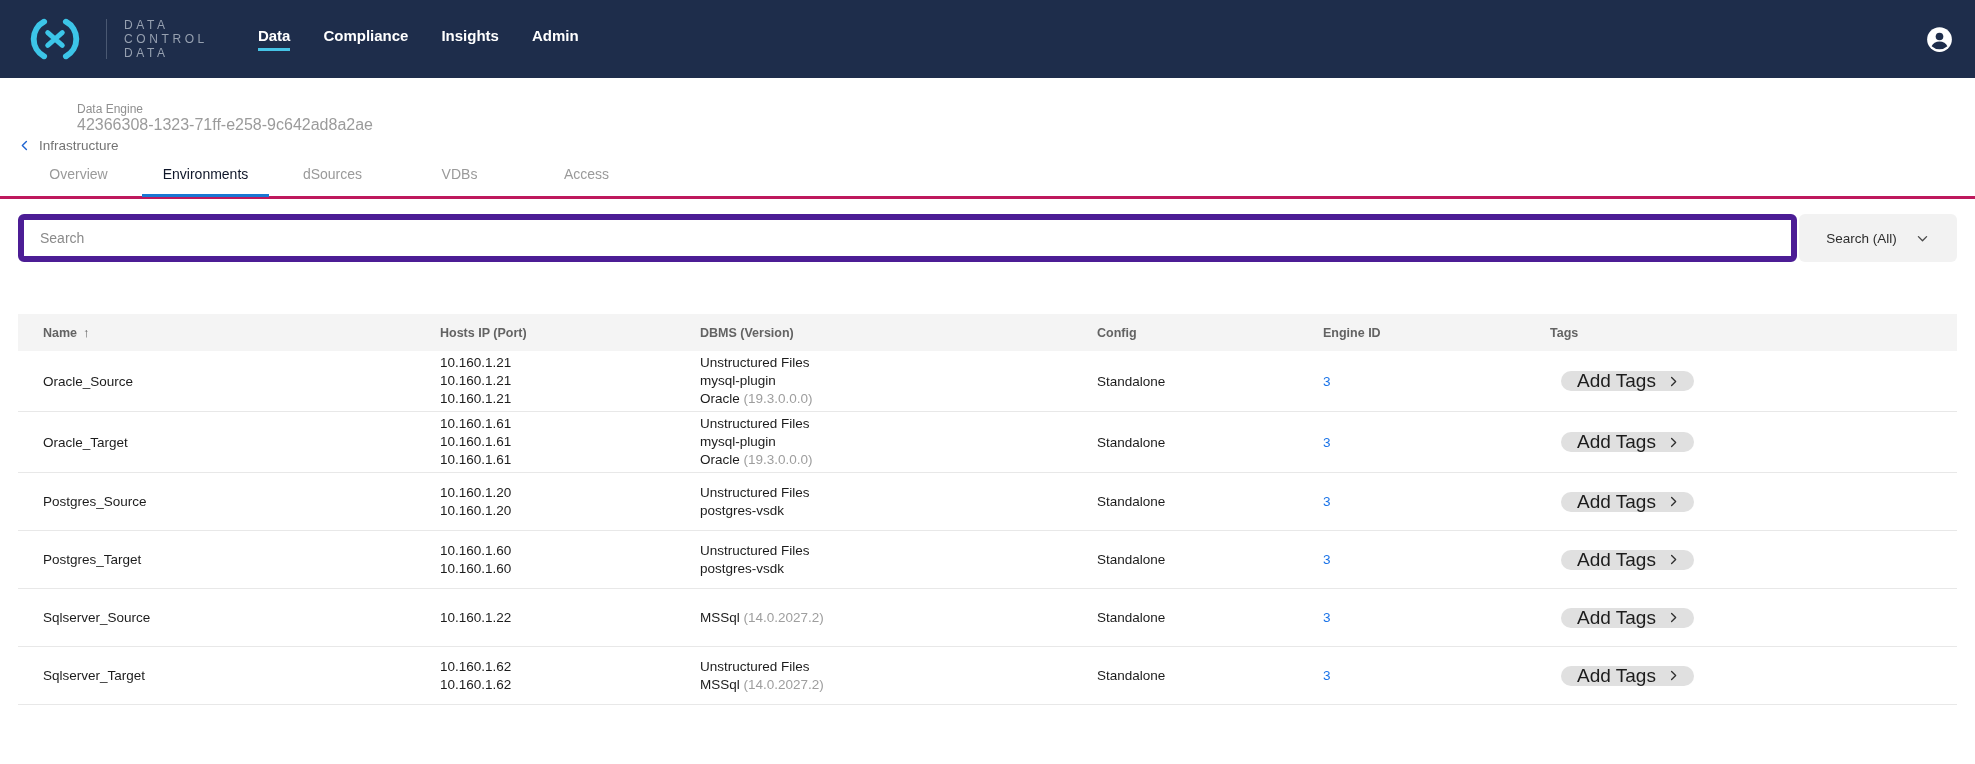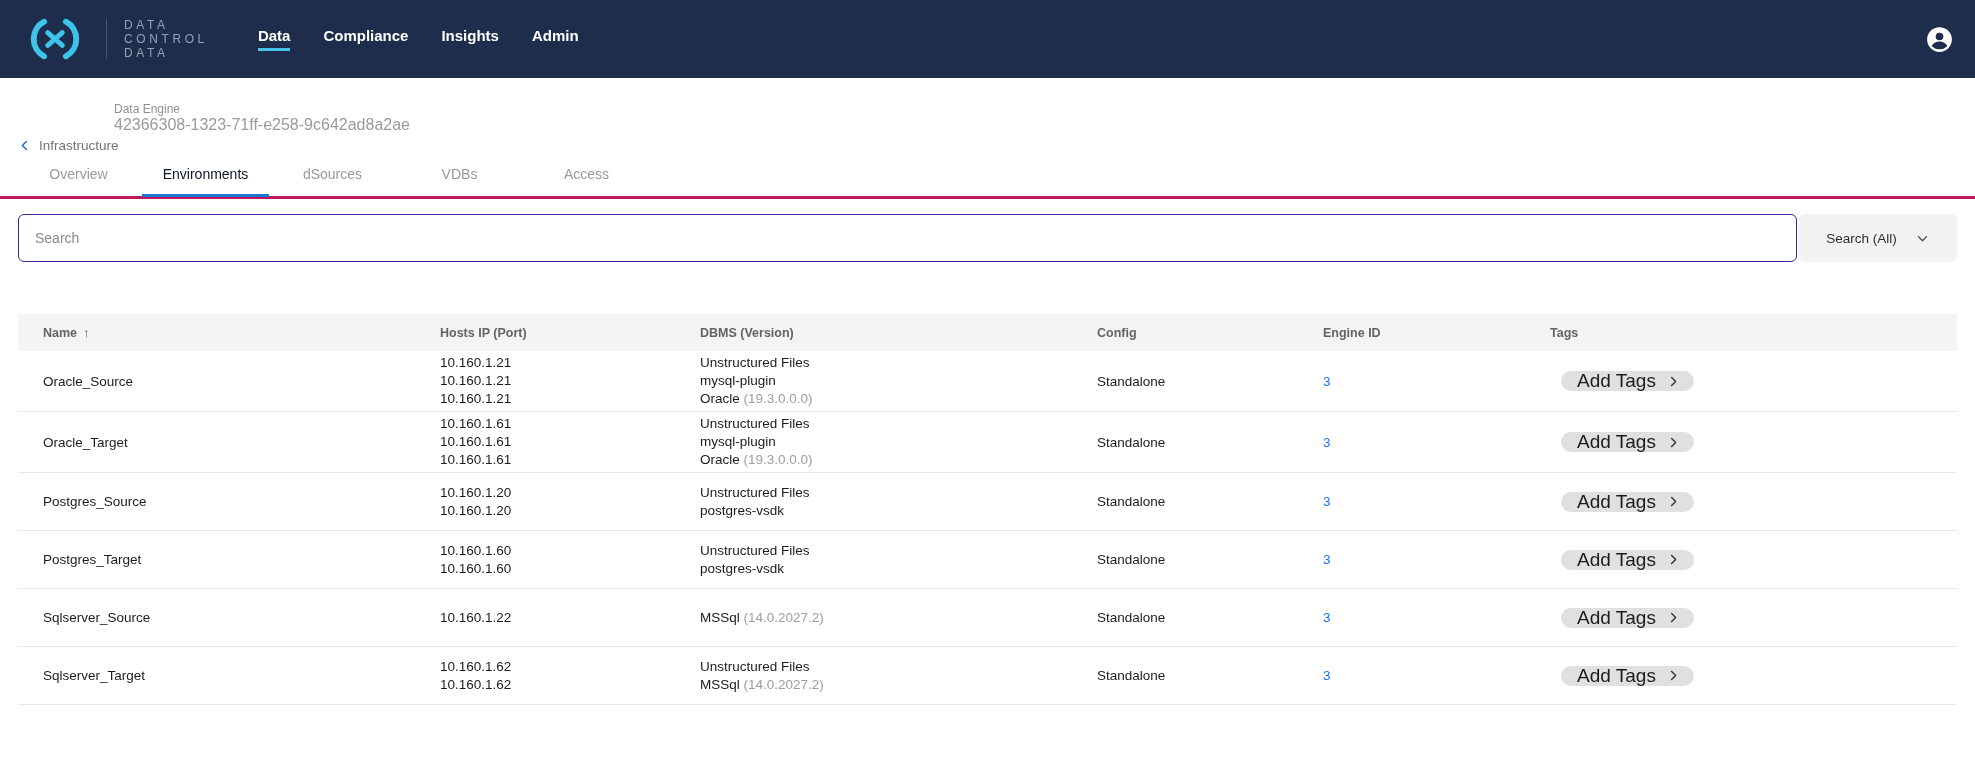--- a/index.html
+++ b/index.html
@@ -28,38 +28,38 @@
   .nav-right { margin-left:auto; margin-right:22px; display:flex; align-items:center; }
   .avatar { cursor:pointer; display:flex; }
 
   
   .page-head { position:relative; }
   .back-link {
     position:absolute; left:18px; top:60px;
     color:#737373; font-size:13.5px; text-decoration:none; cursor:pointer;
     display:flex; align-items:center; gap:8px;
   }
-  .title-block { margin-left:114px; padding-top:24px; }
+  .title-block { margin-left:77px; padding-top:24px; }
   .eyebrow { font-size:12px; color:#8f8f8f; }
   .page-title { font-size:25px; font-weight:normal; color:#1d1d1f; margin:7px 0 8px; letter-spacing:.2px; }
   .uuid { font-size:16px; color:#9b9b9b; }
 
   
   .tabs { display:flex; margin-top:17px; border-bottom:3px solid #be185d; padding-left:15px; }
   .tab {
     width:127px; text-align:center; padding:15px 0 12px;
     font-size:14px; color:#9a9a9a; cursor:pointer;
     border-bottom:3px solid transparent; margin-bottom:-1px;
   }
   .tab.active { color:#0f172a; border-bottom-color:#1976d2; }
 
   
   .search-row { display:flex; margin:15px 18px 0; }
   .search-input {
-    flex:1; height:48px; border:1px solid #4c1d95; border-radius:6px;
+    flex:1; height:48px; border:6px solid #4c1d95; border-radius:6px;
     padding:0 16px; font-size:14px; color:#333; outline:none;
     font-family:"Liberation Sans", sans-serif; background:#fff;
   }
   .search-input::placeholder { color:#8a8a8a; }
   .search-scope {
     width:158px; height:48px; background:#f2f2f2; border-radius:6px;
     margin-left:2px; display:flex; align-items:center; justify-content:center;
     gap:18px; font-size:13.5px; color:#2e2e2e; cursor:pointer;
   }
 

